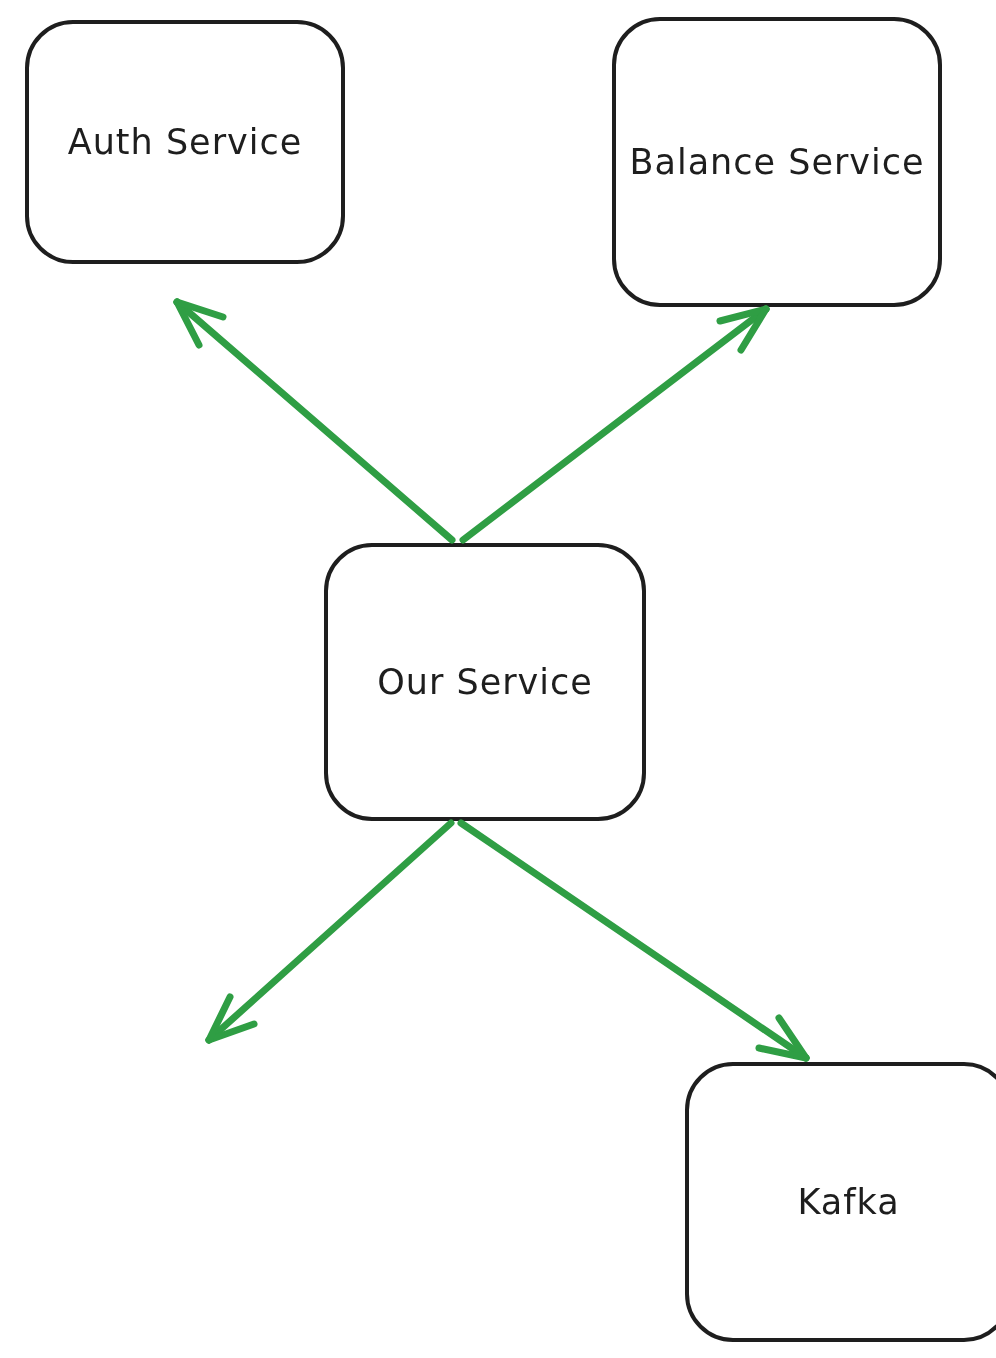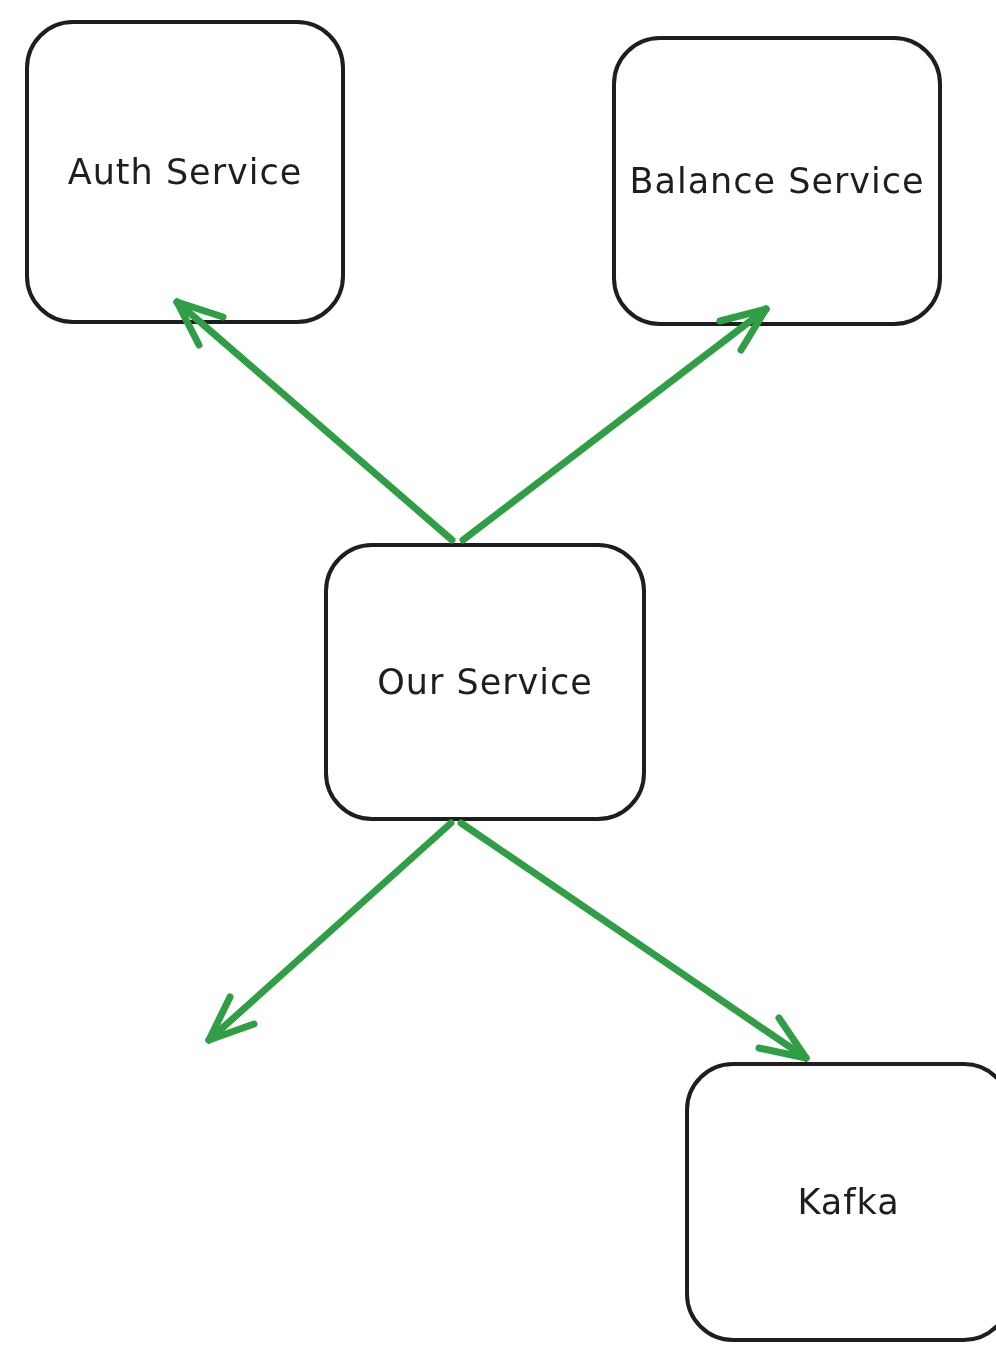--- a/index.html
+++ b/index.html
@@ -29,22 +29,22 @@
     align-items: center;
     justify-content: center;
   }
   .node-label {
     font-size: 35px;
     letter-spacing: 1px;
     color: var(--text);
     white-space: nowrap;
   }
   
-  .node-auth    { left: 25px;  top: 20px;   width: 320px; height: 304px; }
-  .node-balance { left: 612px; top: 36px;   width: 330px; height: 290px; }
+  .node-auth    { left: 25px;  top: 20px;   width: 320px; height: 244px; }
+  .node-balance { left: 612px; top: 17px;   width: 330px; height: 290px; }
   .node-our     { left: 324px; top: 543px;  width: 322px; height: 278px; }
   .node-db      { left: 50px;  top: 1048px; width: 325px; height: 283px; }
   .node-kafka   { left: 685px; top: 1062px; width: 327px; height: 280px; }
   .edges {
     position: absolute;
     left: 0; top: 0;
     width: 996px;
     height: 1358px;
     pointer-events: none;
   }

